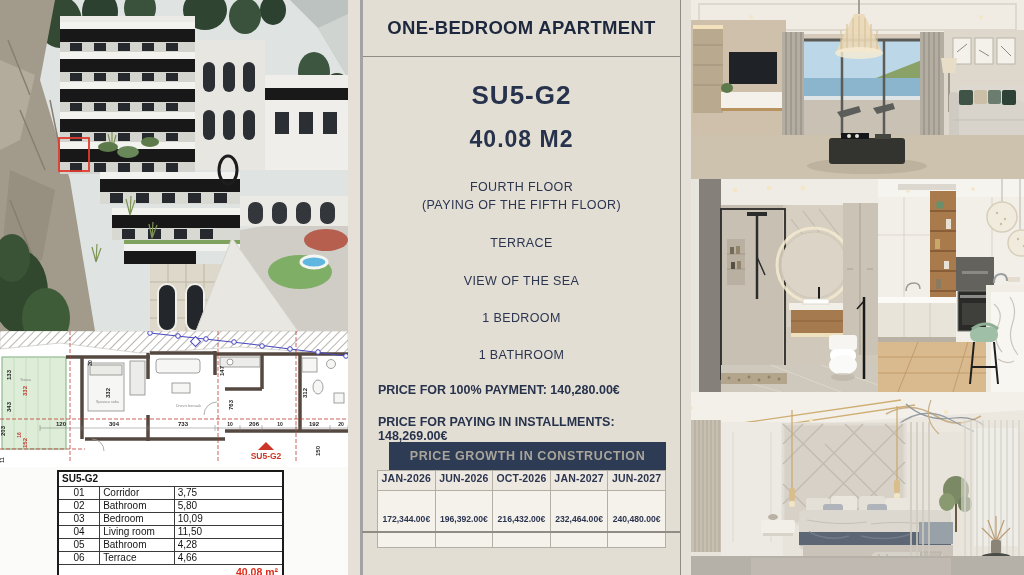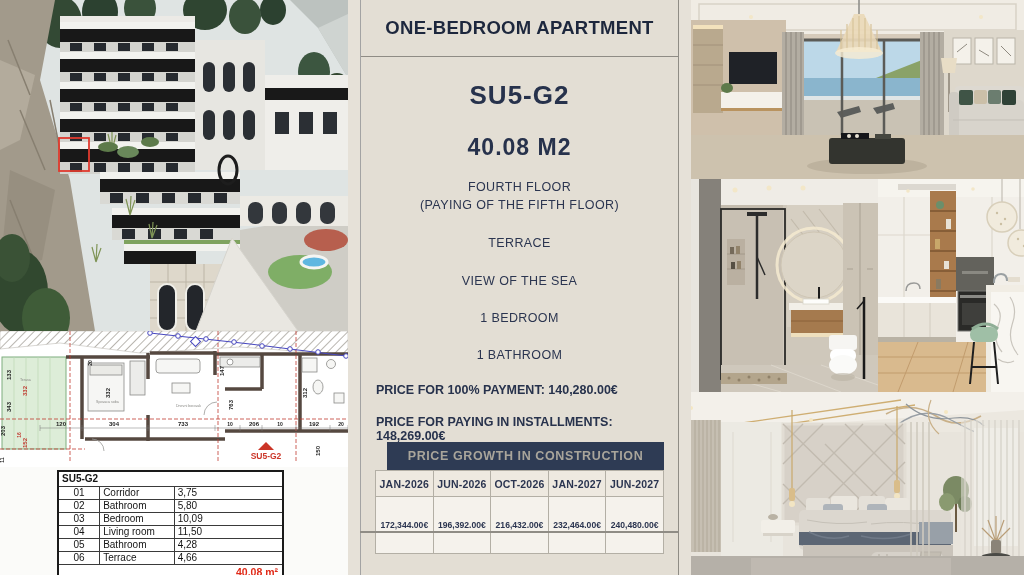--- a/index.html
+++ b/index.html
@@ -13,39 +13,39 @@
   .white-zone{position:absolute;left:0;top:467px;width:348px;height:108px;background:#fbfbf9;}
   .room-table{position:absolute;left:57px;top:470px;width:227px;border-collapse:collapse;
               background:#ffffff;border:2px solid #1a1a1a;color:#141414;}
   .room-table td{border:1px solid #3a3a3a;padding:0 3px;height:12px;font-size:10px;line-height:12px;}
   .room-table .rt-title td{font-weight:bold;padding:1px 3px;}
   .room-table .rt-num{text-align:center;}
   .room-table .rt-total td{text-align:right;color:#e02a18;font-weight:bold;font-size:10.5px;padding:1px 4px;}
 
   
   .center-panel{position:absolute;left:360px;top:0;width:317px;height:575px;background:#e3ded4;
-                border-left:1px solid #a3a3a3;border-right:1px solid #8f8c85;}
+                border-left:3px solid #a3a3a3;border-right:1px solid #8f8c85;}
   .panel-header{position:absolute;top:0;left:0;right:0;height:56px;border-bottom:1px solid #8f8c85;
                 display:flex;align-items:center;justify-content:center;}
   .panel-header .title{font-size:18.5px;font-weight:bold;color:#1d273d;letter-spacing:.3px;}
   .unit-code{position:absolute;top:80px;width:100%;text-align:center;font-size:26px;font-weight:bold;
              color:#27324c;letter-spacing:1px;}
   .unit-area{position:absolute;top:126px;width:100%;text-align:center;font-size:23px;font-weight:bold;
-             color:#27324c;letter-spacing:1px;margin-top:8px;}
+             color:#27324c;letter-spacing:1px;}
   .feat{position:absolute;width:100%;text-align:center;font-size:12.5px;font-weight:normal;
         color:#2b3550;letter-spacing:.4px;}
   .f1{top:180px}.f2{top:198px}.f3{top:236px}.f4{top:274px}.f5{top:311px}.f6{top:348px}
   .price{position:absolute;left:15px;right:8px;font-size:12.5px;font-weight:bold;color:#27324c;}
   .p1{top:383px}.p2{top:415px}
   .banner{position:absolute;top:442px;left:14px;right:14px;height:28px;background:#2e3b54;
           color:#a9a59b;display:flex;align-items:center;justify-content:center;
           font-size:12.5px;font-weight:bold;letter-spacing:.6px;margin-left:12px;}
   .growth{position:absolute;top:470px;left:14px;right:14px;border-collapse:collapse;table-layout:fixed;width:289px;}
   .growth th{background:#eee9e0;border:1px solid #b3afa5;font-size:10.5px;color:#2b3550;
-             padding:7px 0 6px;letter-spacing:.2px;margin-left:12px;}
+             padding:1px 0 6px;letter-spacing:.2px;margin-left:12px;}
   .growth td{background:#f5f2ec;border:1px solid #b3afa5;font-size:8.6px;font-weight:bold;
              color:#2b3550;padding:23px 0;text-align:center;}
   .panel-divider{position:absolute;top:531px;left:-1px;right:-1px;border-top:2px solid #8f8c85;}
 
   
   .ph-living{position:absolute;left:691px;top:0;width:333px;height:179px;}
   .ph-bath{position:absolute;left:691px;top:179px;width:187px;height:213px;}
   .ph-kitchen{position:absolute;left:878px;top:179px;width:146px;height:213px;}
   .ph-bed{position:absolute;left:691px;top:392px;width:333px;height:183px;}
 </style>

